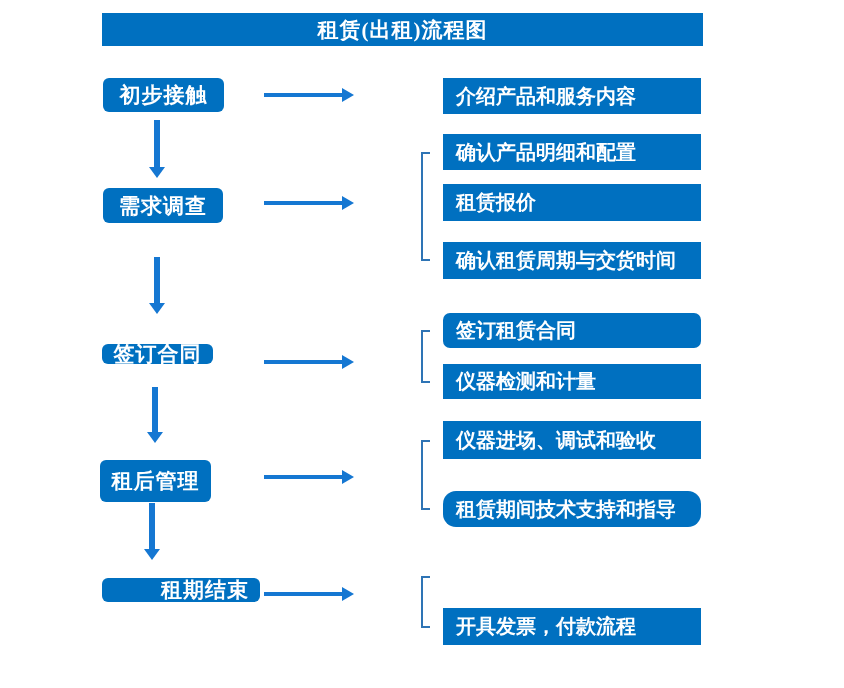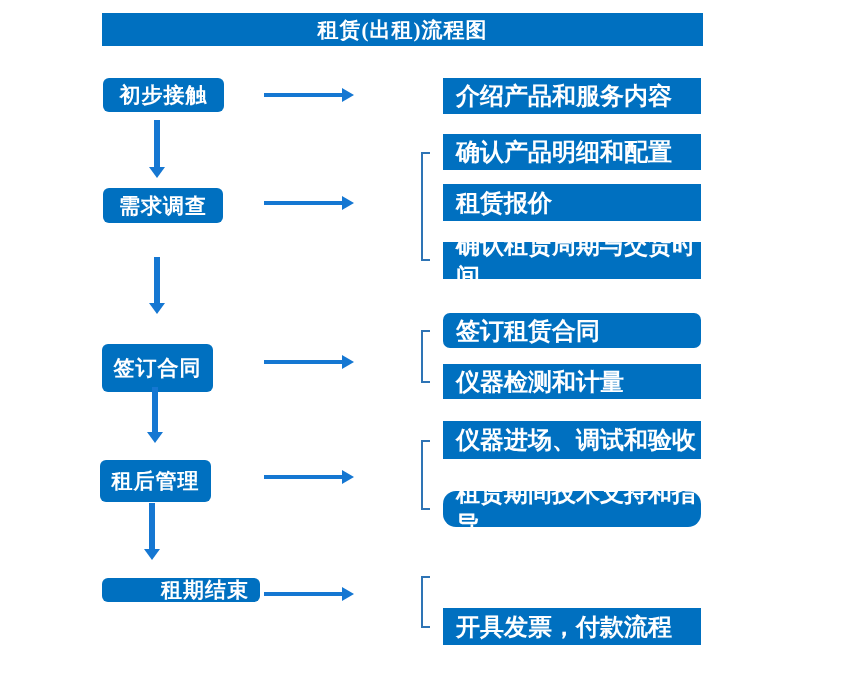--- a/index.html
+++ b/index.html
@@ -20,21 +20,21 @@
     position:absolute;
     background:var(--box-blue);
     color:#ffffff;font-weight:bold;font-size:21px;
     display:flex;align-items:center;justify-content:center;
     letter-spacing:1px;
     border-radius:6px;
   }
   .detail-box{
     position:absolute;left:443px;width:258px;
     background:var(--box-blue);
-    color:#ffffff;font-weight:bold;font-size:24px;
+    color:#ffffff;font-weight:bold;font-size:20px;
     display:flex;align-items:center;justify-content:flex-start;
     padding-left:13px;box-sizing:border-box;
   }
   .arrow-right{position:absolute;width:90px;height:14px;}
   .arrow-right .stem{position:absolute;left:0;right:11px;top:5px;height:4px;background:var(--arrow-blue);}
   .arrow-right .head{position:absolute;right:0;top:0;width:0;height:0;
     border-top:7px solid transparent;border-bottom:7px solid transparent;
     border-left:12px solid var(--arrow-blue);}
   .arrow-down{position:absolute;width:16px;}
   .arrow-down .stem{position:absolute;left:5px;width:6px;top:0;bottom:10px;background:var(--arrow-blue);}
@@ -51,21 +51,21 @@
 </style>
 </head>
 <body>
 
 <div class="canvas">
 
   <div class="title-bar">租赁(出租)流程图</div>
 
   <div class="step-box" style="left:103px;top:78px;width:121px;height:34px;">初步接触</div>
   <div class="step-box" style="left:103px;top:188px;width:120px;height:35px;">需求调查</div>
-  <div class="step-box" style="left:102px;top:344px;width:111px;height:48px;">签订合同</div>
+  <div class="step-box" style="left:102px;top:344px;width:111px;height:20px;">签订合同</div>
   <div class="step-box" style="left:100px;top:460px;width:111px;height:42px;">租后管理</div>
   <div class="step-box" style="left:102px;top:578px;width:110px;height:24px;padding-left:48px;">租期结束</div>
 
   <div class="arrow-down" style="left:149px;top:120px;height:58px;">
     <div class="stem"></div>
     <div class="head"></div>
   </div>
   <div class="arrow-down" style="left:149px;top:257px;height:57px;">
     <div class="stem"></div>
     <div class="head"></div>

